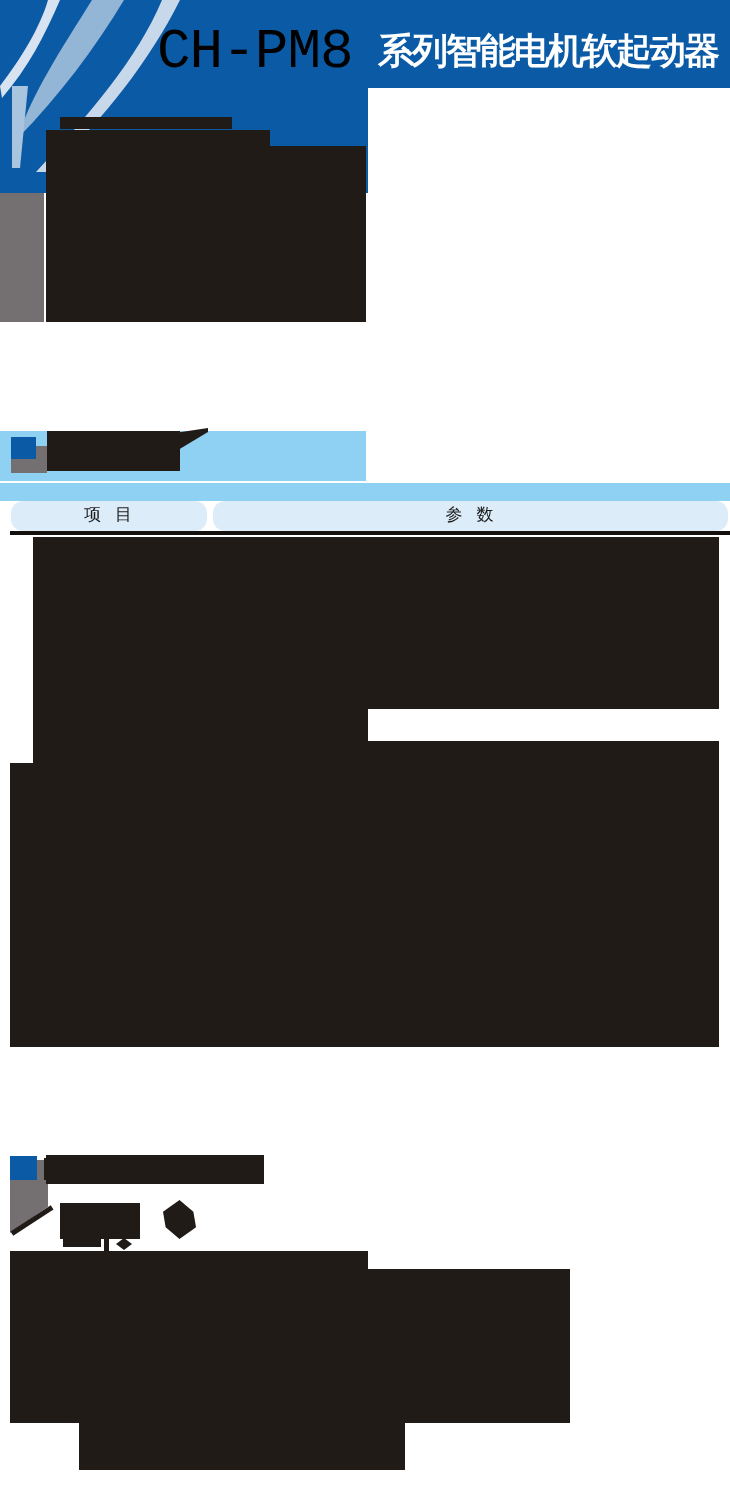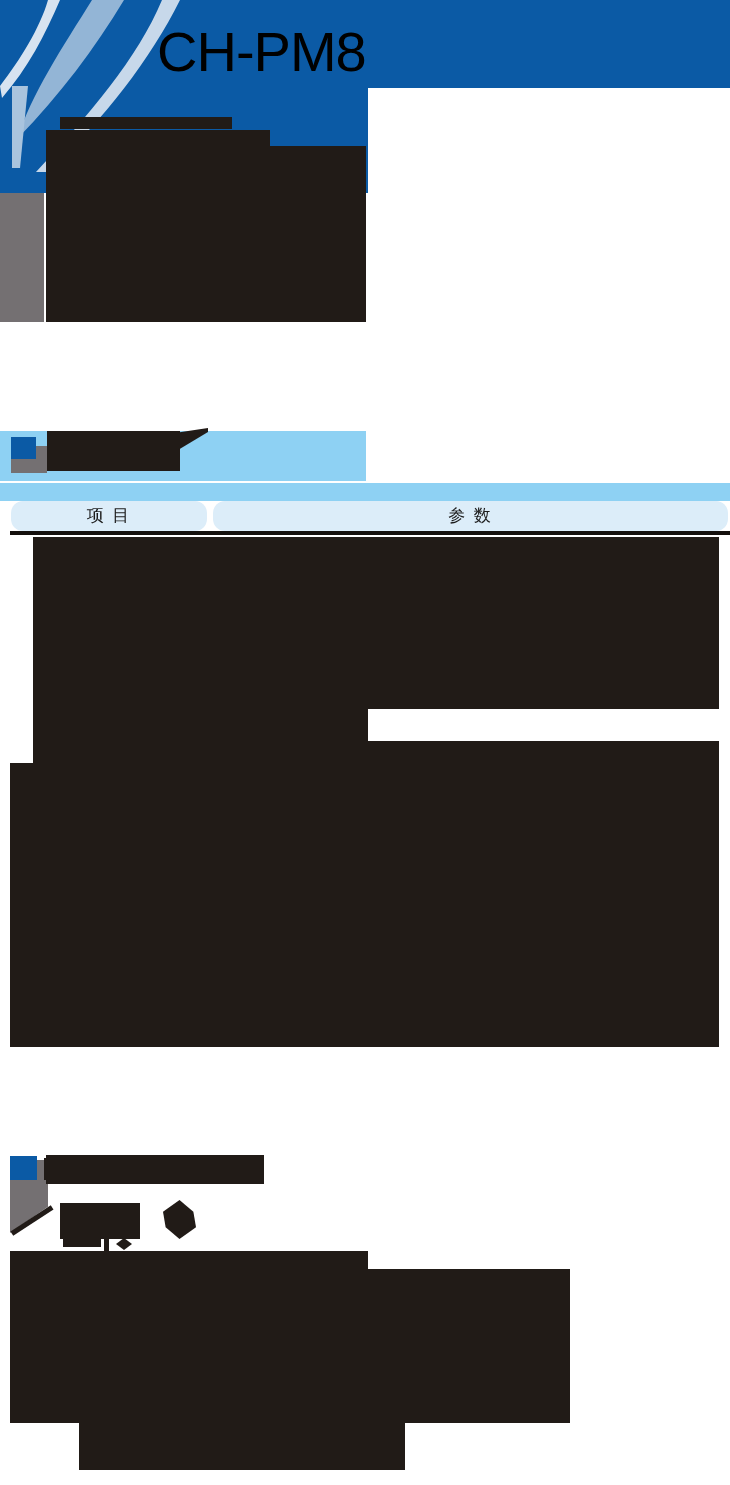--- a/index.html
+++ b/index.html
@@ -1,18 +1,18 @@
 <!DOCTYPE html>
 <html style="--header-blue: #0b5aa5; --swoosh-pale: #d7e3f0; --swoosh-mid: #93b5d6; --swoosh-thin: #c7d8ea; --swoosh-stripe: #a9c4de; --gray-block: #747072; --sky-band: #8ed1f3; --table-header-bg: #dcedf9; --divider-dark: #14100d; --redaction-black: #211b17; --table-text: #1c1c1c; --model-black: #000000; --series-white: #ffffff;"><head>
 <meta charset="utf-8">
 <style>
   html,body{margin:0;padding:0;background:#ffffff;}
   .page{
     position:relative;width:730px;height:1485px;background:#fff;overflow:hidden;
-    font-family:Liberation Sans, sans-serif;
+    font-family:Liberation Mono, monospace;
   }
   .abs{position:absolute;}
   
   .header-band{left:0;top:0;width:730px;height:88px;background:var(--header-blue);}
   .header-left-panel{left:0;top:88px;width:368px;height:105px;background:var(--header-blue);}
   .gray-panel{left:0;top:193px;width:44px;height:129px;background:var(--gray-block);}
   .product-model{left:157px;top:24px;font-size:56px;line-height:56px;font-weight:500;
     letter-spacing:-1px;color:var(--model-black);white-space:nowrap;}
   .series-title{left:378px;top:34px;font-size:36px;line-height:40px;font-weight:bold;
     letter-spacing:-2px;color:var(--series-white);white-space:nowrap;}
@@ -37,20 +37,21 @@
   <div class="abs gray-panel"></div>
 
   <svg class="abs" style="left:0;top:0;" width="260" height="190" viewBox="0 0 260 190">
     <path d="M60,0 C45,35 28,68 2,98 L0,86 C20,60 40,28 48,0 Z" fill="var(--swoosh-pale)"></path>
     <path d="M124,0 C95,48 60,95 18,138 C30,96 64,45 92,0 Z" fill="var(--swoosh-mid)"></path>
     <path d="M180,0 C150,60 105,118 48,172 L36,172 C88,116 138,58 162,0 Z" fill="var(--swoosh-thin)"></path>
     <path d="M12,86 L28,86 L20,168 L12,168 Z" fill="var(--swoosh-stripe)"></path>
   </svg>
 
   <div class="abs product-model">CH-PM8</div>
+  <div class="abs series-title">系列智能电机软起动器</div>
 
   <div class="abs blk" style="left:60px;top:117px;width:172px;height:12px;"></div>
   <div class="abs blk" style="left:46px;top:130px;width:224px;height:192px;"></div>
   <div class="abs blk" style="left:268px;top:146px;width:98px;height:176px;"></div>
 
   <div class="abs sky" style="left:0;top:431px;width:366px;height:50px;"></div>
   <div class="abs sky" style="left:0;top:483px;width:730px;height:18px;"></div>
   <div class="abs sq-gray" style="left:11px;top:446px;width:36px;height:27px;"></div>
   <div class="abs sq-blue" style="left:11px;top:437px;width:25px;height:22px;"></div>
   <div class="abs blk" style="left:47px;top:431px;width:133px;height:40px;"></div>

